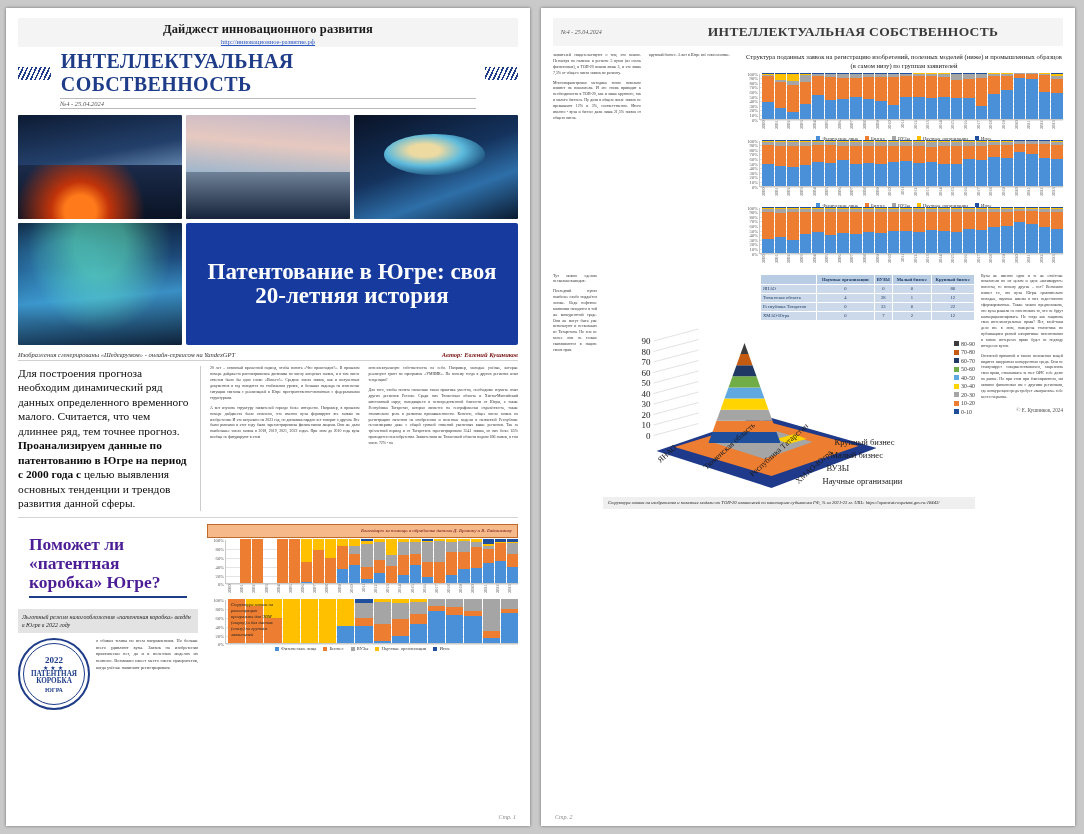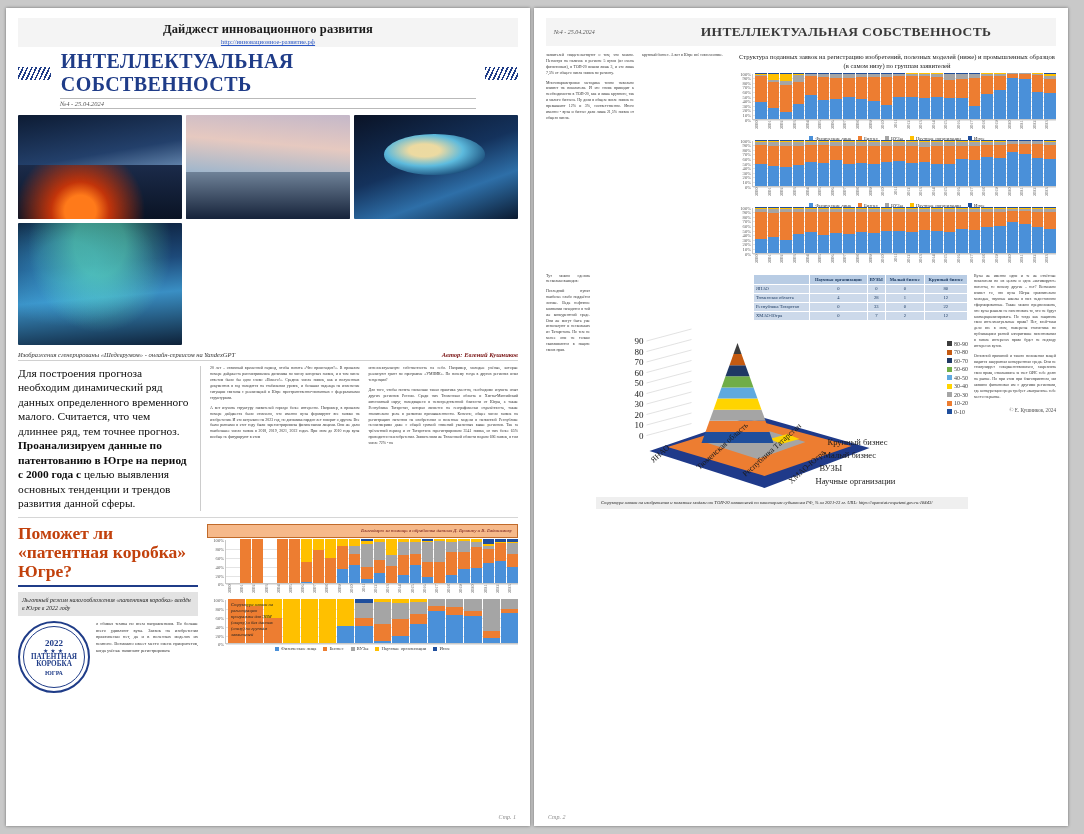--- a/index.html
+++ b/index.html
@@ -3,21 +3,21 @@
 <meta charset="utf-8">
 <style>
   * { box-sizing: border-box; }
   html, body { margin:0; padding:0; }
   body {
     width:1084px; height:834px;
     background:#c9c9c9;
     font-family:"Liberation Serif", serif;
     overflow:hidden;
   }
-  .spread { display:flex; gap:4px; padding:8px 6px; height:834px; }
+  .spread { display:flex; gap:11px; padding:8px 6px; height:834px; }
   .page {
     background:#ffffff;
     box-shadow:0 0 3px rgba(0,0,0,.45);
     position:relative;
     overflow:hidden;
   }
   .page-left  { width:524px; padding:10px 12px 6px 12px; }
   .page-right { width:534px; padding:10px 12px 6px 12px; }
 
   
@@ -72,21 +72,21 @@
   }
   .lead b { font-weight:bold; }
   .col-wrap { flex:1; display:flex; gap:9px; border-left:1px solid #ccc; padding-left:9px; }
   .col { flex:1; font-size:3.9px; line-height:1.52; color:#333; text-align:justify;
          filter:blur(.28px); }
   .col p { margin:0 0 4px; }
 
   
   .lower { display:flex; gap:9px; margin-top:6px; border-top:1px solid #d6d6d6; padding-top:6px; }
   .promo { width:180px; }
-  .promo h2 { margin:0; font-size:17.5px; line-height:1.1; color:#c2410c; font-weight:bold;
+  .promo h2 { margin:11px; font-size:17.5px; line-height:1.1; color:#4c1d95; font-weight:bold;
               border-bottom:2px solid #1f3c88; padding-bottom:3px; }
   .promo-sub { background:#e3e3e3; font-size:6px; font-style:italic; color:#222;
                padding:4px 4px; margin-top:5px; line-height:1.35; }
   .promo-body { display:flex; gap:6px; margin-top:5px; align-items:flex-start; }
   .seal { width:72px; height:72px; flex:none; border-radius:50%; border:2px solid #1f3c88;
           position:relative; display:flex; flex-direction:column; align-items:center;
           justify-content:center; color:#1f3c88; }
   .seal::before{content:"";position:absolute;inset:3px;border:1px solid #1f3c88;border-radius:50%;}
   .seal .yr{font-size:9px;font-weight:bold;}
   .seal .st{font-size:6px;letter-spacing:2px;line-height:1;}
@@ -165,20 +165,23 @@
       <div class="banner-title">ИНТЕЛЛЕКТУАЛЬНАЯ СОБСТВЕННОСТЬ</div>
       <div class="hatch"></div>
     </div>
     <div class="issue-line">№4 - 25.04.2024</div>
 
     <div class="photos">
       <div class="ph p1"></div>
       <div class="ph p2"></div>
       <div class="ph p3"></div>
       <div class="ph p4"></div>
+      <div class="headline-box">
+        <span>Патентование в Югре: своя 20-летняя история</span>
+      </div>
     </div>
 
     <div class="credit-row">
       <div class="credit-left">Изображения сгенерированы «Шедеврумом» - онлайн-сервисом на YandexGPT</div>
       <div class="credit-right">Автор: Евгений Кушников</div>
     </div>
 
     <div class="lead-row">
       <div class="lead">
         <span>Для построения прогноза необходим динамический ряд данных определенного временного малого. Считается, что чем длиннее ряд, тем точнее прогноз. </span><b>Проанализируем данные по патентованию в Югре на период с 2000 года с </b><span>целью выявления основных тенденции и трендов развития данной сферы.</span>

